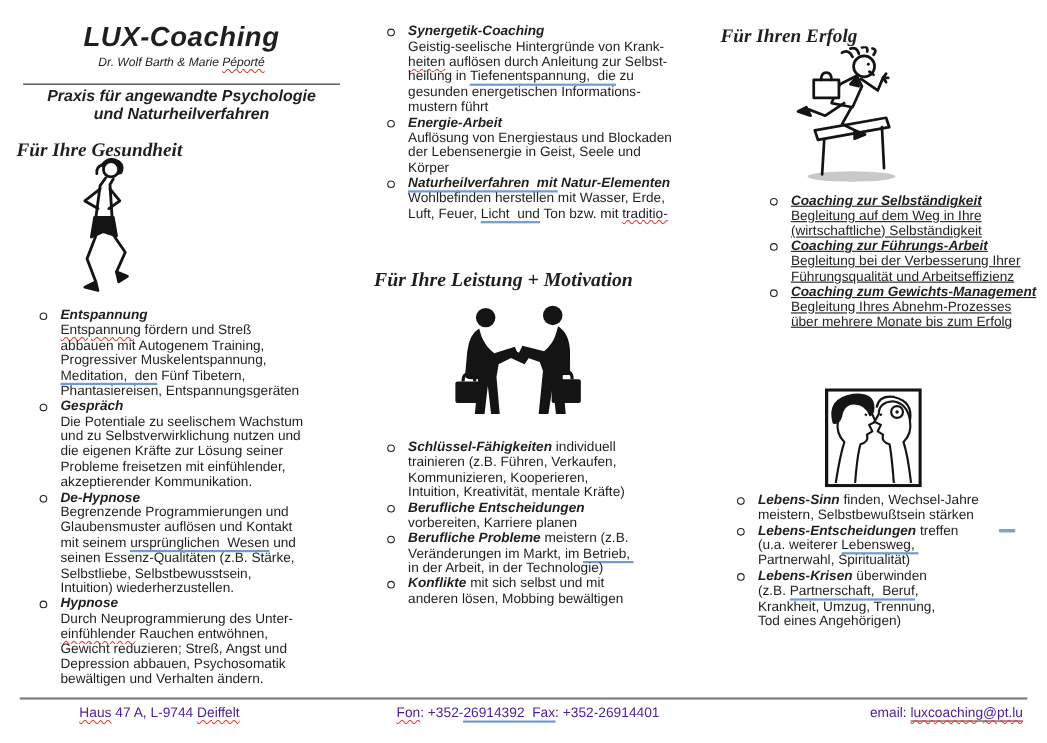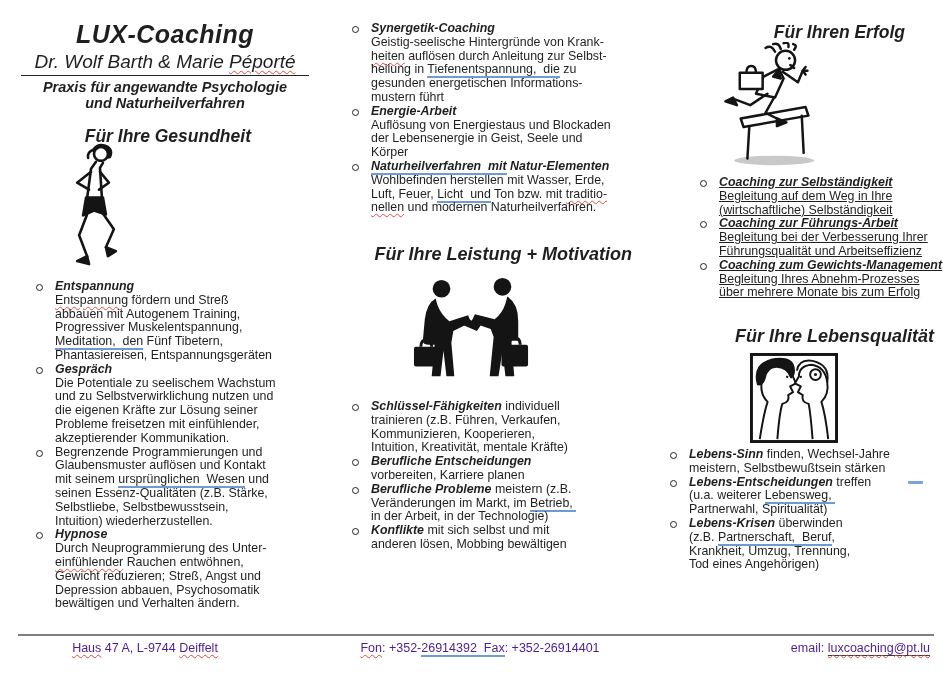--- a/index.html
+++ b/index.html
@@ -3,25 +3,25 @@
 <meta charset="utf-8">
 <title>LUX-Coaching</title>
 <style>
   html,body{margin:0;padding:0;background:#fff;}
   .page{position:relative;width:952px;height:675px;background:#fff;overflow:hidden;
         font-family:"Liberation Sans","DejaVu Sans",sans-serif;color:#1f1f1f;border-radius:32px;}
   .abs{position:absolute;}
   
   .brand{left:15px;top:20px;width:300px;text-align:center;}
   .brand-title{font-size:25px;font-weight:bold;font-style:italic;letter-spacing:.5px;}
-  .brand-subtitle{display:block;font-size:19px;font-style:italic;margin:2px 6px 0 6px;
-                  padding-bottom:2px;border-bottom:1.4px solid #222;}
+  .brand-subtitle{display:block;font-size:11px;font-style:italic;margin:2px 6px 0 6px;
+                  padding-bottom:13px;border-bottom:1.4px solid #222;}
   .brand-tagline{font-size:14.5px;font-weight:bold;font-style:italic;line-height:16px;margin-top:3px;}
   
-  .section-heading{font-weight:bold;font-style:italic;font-size:17.5px;text-align:right;white-space:nowrap;}
+  .section-heading{font-weight:bold;font-style:italic;font-size:17.5px;text-align:left;white-space:nowrap;font-family:Liberation Serif, serif;}
   .heading-mid{font-size:18px;}
   
   .list{font-size:12.4px;line-height:13.8px;}
   .item{display:flex;align-items:flex-start;}
   .bullet{flex:0 0 19px;display:flex;padding-top:4px;}
   .bullet::before{content:"";width:5px;height:5px;border:1px solid #222;border-radius:50%;}
   .item-body{flex:1;}
   .line,[data-runs]{white-space:pre-wrap;}
   
   .run-b{font-weight:bold;font-style:italic;}
@@ -88,20 +88,21 @@
           <div class="line"><span>Die Potentiale zu seelischem Wachstum</span></div>
           <div class="line"><span>und zu Selbstverwirklichung nutzen und</span></div>
           <div class="line"><span>die eigenen Kräfte zur Lösung seiner</span></div>
           <div class="line"><span>Probleme freisetzen mit einfühlender,</span></div>
           <div class="line"><span>akzeptierender Kommunikation.</span></div>
         </div>
       </div>
       <div class="item">
         <span class="bullet"></span>
         <div class="item-body">
+          <div class="line"><span class="run-b">De-Hypnose</span></div>
           <div class="line"><span>Begrenzende Programmierungen und</span></div>
           <div class="line"><span>Glaubensmuster auflösen und Kontakt</span></div>
           <div class="line"><span>mit seinem </span><span class="run-gr">ursprünglichen  Wesen</span><span> und</span></div>
           <div class="line"><span>seinen Essenz-Qualitäten (z.B. Stärke,</span></div>
           <div class="line"><span>Selbstliebe, Selbstbewusstsein,</span></div>
           <div class="line"><span>Intuition) wiederherzustellen.</span></div>
         </div>
       </div>
       <div class="item">
         <span class="bullet"></span>
@@ -136,21 +137,20 @@
           <div class="line"><span>der Lebensenergie in Geist, Seele und</span></div>
           <div class="line"><span>Körper</span></div>
         </div>
       </div>
       <div class="item">
         <span class="bullet"></span>
         <div class="item-body">
           <div class="line"><span class="run-b run-gr">Naturheilverfahren  mit</span><span class="run-b"> </span><span class="run-b">Natur-Elementen</span></div>
           <div class="line"><span>Wohlbefinden herstellen mit Wasser, Erde,</span></div>
           <div class="line"><span>Luft, Feuer, </span><span class="run-gr">Licht  und</span><span> Ton bzw. mit </span><span class="run-sp">traditio-</span></div>
-          <div class="line"><span class="run-sp">nellen</span><span> und modernen Naturheilverfahren.</span></div>
         </div>
       </div>
     </div>
 
   <div class="abs section-heading heading-mid" style="left:340px;top:244px;width:292px;">Für Ihre Leistung + Motivation</div>
 
   <div class="abs" style="left:408px;top:274px;">
     <svg width="128" height="118" viewBox="0 0 130 120" aria-hidden="true">
       <g fill="#141414">
         <circle cx="34" cy="15" r="9"></circle>
@@ -245,21 +245,20 @@
       <div class="item">
         <span class="bullet"></span>
         <div class="item-body">
           <div class="line"><span class="run-b">Coaching zum Gewichts-Management</span></div>
           <div class="line"><span>Begleitung Ihres Abnehm-Prozesses</span></div>
           <div class="line"><span>über mehrere Monate bis zum Erfolg</span></div>
         </div>
       </div>
     </div>
 
-  <div class="abs section-heading heading-mid" style="left:660px;top:326px;width:274px;">Für Ihre Lebensqualität</div>
 
   <div class="abs" style="left:750px;top:353px;">
     <svg width="88" height="90" viewBox="0 0 90 92" aria-hidden="true">
       <rect x="1.5" y="1.5" width="87" height="89" fill="#fff" stroke="#141414" stroke-width="3"></rect>
       <g stroke="#141414" stroke-width="2" fill="none" stroke-linejoin="round">
         <path d="M10 88 Q14 62 18 50 Q10 42 12 30 Q14 12 29 10 Q43 10 43 22 L47 31 L41 34 L44 40 L39 43 Q41 50 33 52 Q30 62 28 88" fill="#fff"></path>
         <path d="M8 32 Q2 10 26 6 Q45 4 45 18 Q45 23 42 25 Q38 14 27 14 Q17 14 15 26 Q13 33 8 32 Z" fill="#141414"></path>
         <path d="M80 88 Q77 62 73 50 Q81 42 79 30 Q77 14 63 12 Q50 13 50 24 L46 31 L52 34 L49 40 L54 43 Q52 50 60 52 Q62 62 64 88" fill="#fff"></path>
         <path d="M79 30 Q82 12 64 8 Q50 6 48 18"></path>
         <circle cx="67" cy="22" r="5.5"></circle>

